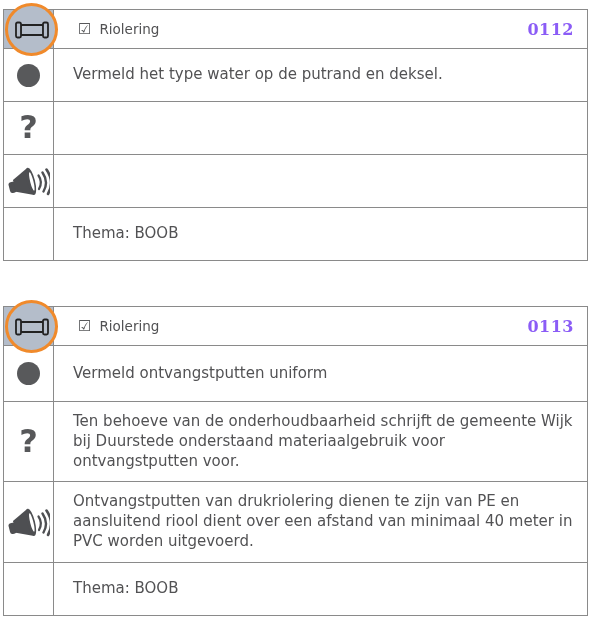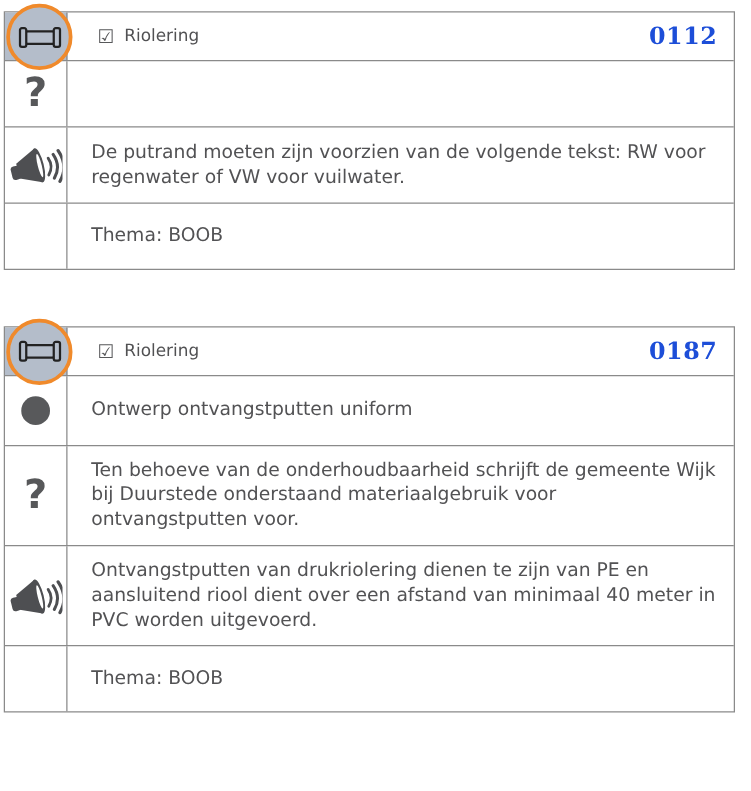--- a/index.html
+++ b/index.html
@@ -57,22 +57,22 @@
     font-size: 15px;
     color: #57585a;
     margin-right: 8px;
     cursor: default;
   }
   .hdr-label { font-size: 13.5px; color: #515153; }
   .hdr-code {
     margin-left: auto;
     font-family: "DejaVu Serif", "Liberation Serif", serif;
     font-weight: bold;
-    font-size: 19px;
-    color: #1d4ed8;
+    font-size: 16px;
+    color: #8b5cf6;
     letter-spacing: 0.5px;
   }
 
   .badge {
     position: absolute;
     top: -7px;
     left: 1px;
     width: 53px;
     height: 53px;
     border-radius: 50%;
@@ -116,20 +116,26 @@
 
     <div class="row header-row">
       <div class="icon-cell"></div>
       <div class="header-main">
         <span class="checkbox-glyph">☑</span>
         <span class="hdr-label">Riolering</span>
         <span class="hdr-code">0112</span>
       </div>
     </div>
 
+    <div class="row">
+      <div class="icon-cell">
+        <span class="dot-icon"></span>
+      </div>
+      <div class="text-cell">Vermeld het type water op de putrand en deksel.</div>
+    </div>
 
     <div class="row">
       <div class="icon-cell">
         <span class="q-icon">?</span>
       </div>
     </div>
 
     <div class="row">
       <div class="icon-cell">
         <svg width="42" height="34" viewBox="0 0 42 34">
@@ -141,21 +147,20 @@
             </g>
             <ellipse cx="23.8" cy="17.5" rx="1.6" ry="9.5" fill="#ffffff" transform="rotate(-14 23.8 17.5)"></ellipse>
           </g>
           <g fill="none" stroke="#4e4f52" stroke-linecap="round">
             <path d="M30.5 11.5 q4.5 6.5 0.5 13.5" stroke-width="2.2"></path>
             <path d="M34.5 8.5 q6.5 9.5 1 19" stroke-width="2.4"></path>
             <path d="M38.5 5.5 q8.5 12.5 1.5 24.5" stroke-width="2.6"></path>
           </g>
         </svg>
       </div>
-      <div class="text-cell">De putrand moeten zijn voorzien van de volgende tekst: RW voor regenwater of VW voor vuilwater.</div>
     </div>
 
     <div class="row">
       <div class="icon-cell"></div>
       <div class="text-cell">Thema: BOOB</div>
     </div>
   </section>
 
   <section class="card">
     <div class="badge">
@@ -166,29 +171,29 @@
           <rect x="29" y="2.5" width="5" height="15" rx="1.5"></rect>
         </g>
       </svg>
     </div>
 
     <div class="row header-row">
       <div class="icon-cell"></div>
       <div class="header-main">
         <span class="checkbox-glyph">☑</span>
         <span class="hdr-label">Riolering</span>
-        <span class="hdr-code">0187</span>
+        <span class="hdr-code">0113</span>
       </div>
     </div>
 
     <div class="row tall-b1">
       <div class="icon-cell">
         <span class="dot-icon"></span>
       </div>
-      <div class="text-cell">Ontwerp ontvangstputten uniform</div>
+      <div class="text-cell">Vermeld ontvangstputten uniform</div>
     </div>
 
     <div class="row">
       <div class="icon-cell">
         <span class="q-icon">?</span>
       </div>
       <div class="text-cell">Ten behoeve van de onderhoudbaarheid schrijft de gemeente Wijk bij Duurstede onderstaand materiaalgebruik voor ontvangstputten voor.</div>
     </div>
 
     <div class="row">

